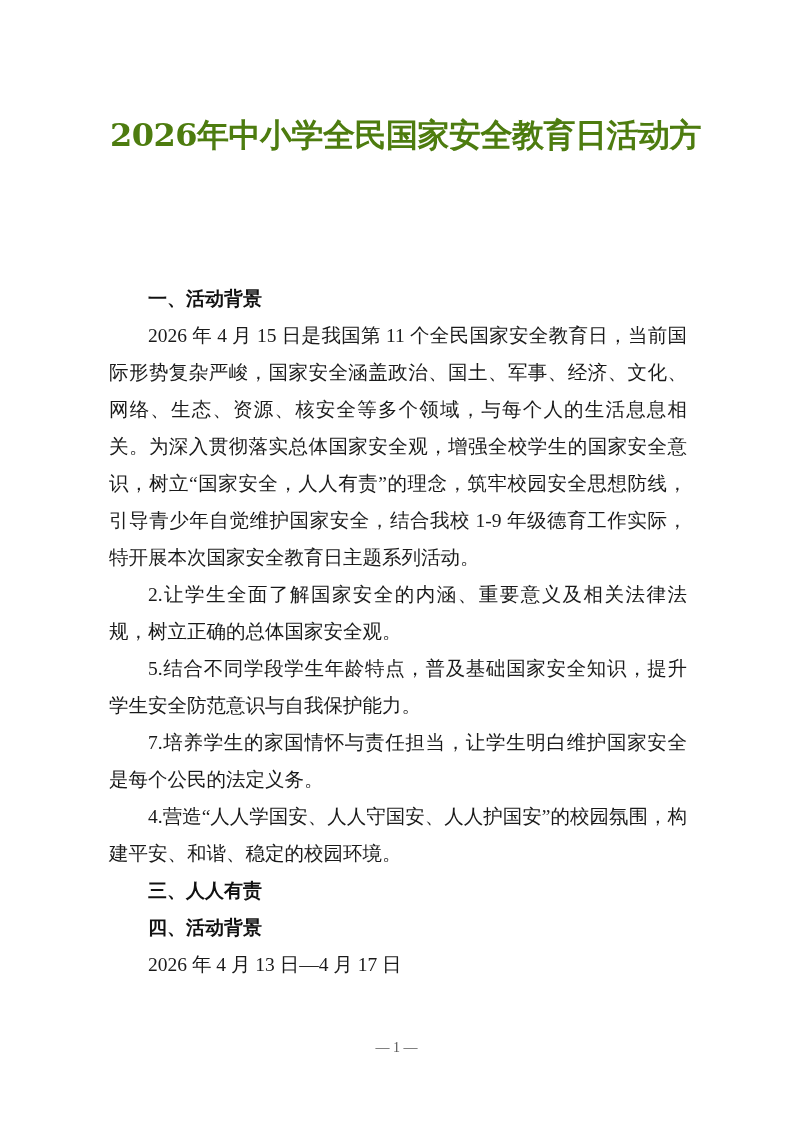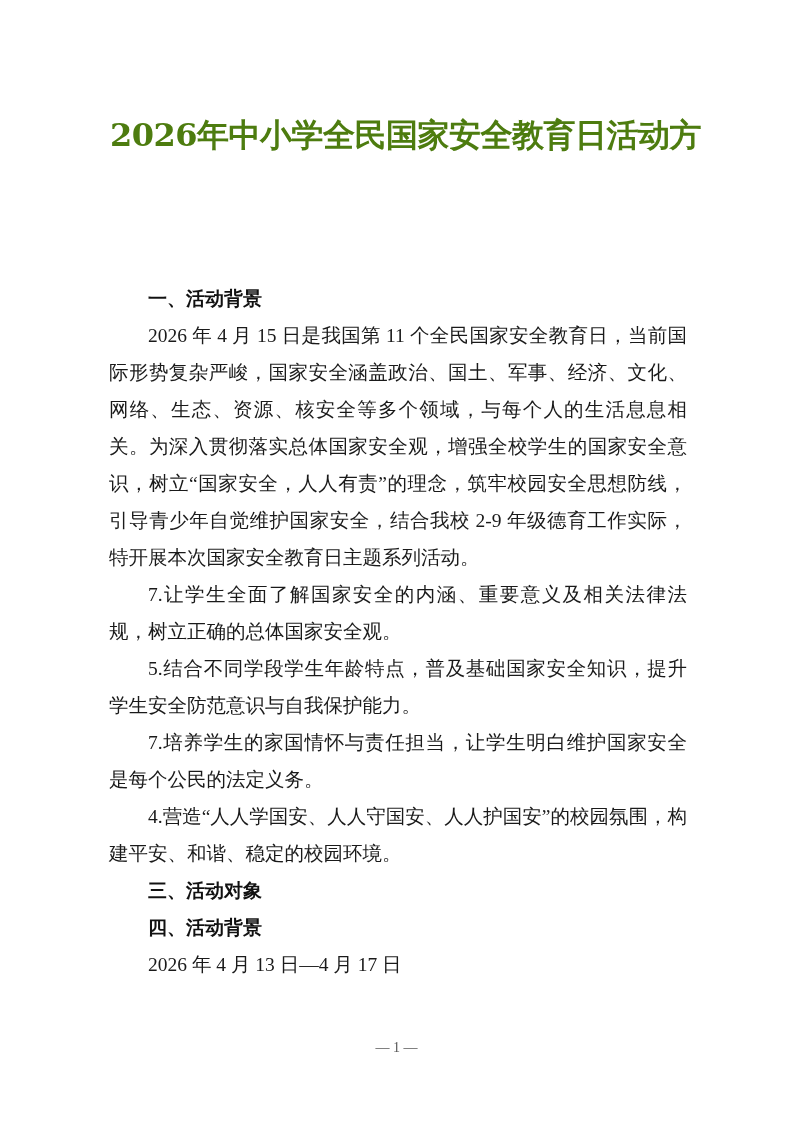--- a/index.html
+++ b/index.html
@@ -27,27 +27,27 @@
 </head>
 <body>
 
 <div class="page">
   <div class="title">
     <div>2026年中小学全民国家安全教育日活动方</div>
   </div>
 
   <div class="body">
     <p class="h">一、活动背景</p>
-    <p class="ind">2026 年 4 月 15 日是我国第 11 个全民国家安全教育日，当前国际形势复杂严峻，国家安全涵盖政治、国土、军事、经济、文化、网络、生态、资源、核安全等多个领域，与每个人的生活息息相关。为深入贯彻落实总体国家安全观，增强全校学生的国家安全意识，树立“国家安全，人人有责”的理念，筑牢校园安全思想防线，引导青少年自觉维护国家安全，结合我校 2-9 年级德育工作实际，特开展本次国家安全教育日主题系列活动。</p>
+    <p class="ind">2026 年 4 月 15 日是我国第 11 个全民国家安全教育日，当前国际形势复杂严峻，国家安全涵盖政治、国土、军事、经济、文化、网络、生态、资源、核安全等多个领域，与每个人的生活息息相关。为深入贯彻落实总体国家安全观，增强全校学生的国家安全意识，树立“国家安全，人人有责”的理念，筑牢校园安全思想防线，引导青少年自觉维护国家安全，结合我校 1-9 年级德育工作实际，特开展本次国家安全教育日主题系列活动。</p>
 
-    <p class="ind">7.让学生全面了解国家安全的内涵、重要意义及相关法律法规，树立正确的总体国家安全观。</p>
+    <p class="ind">2.让学生全面了解国家安全的内涵、重要意义及相关法律法规，树立正确的总体国家安全观。</p>
     <p class="ind">5.结合不同学段学生年龄特点，普及基础国家安全知识，提升学生安全防范意识与自我保护能力。</p>
     <p class="ind">7.培养学生的家国情怀与责任担当，让学生明白维护国家安全是每个公民的法定义务。</p>
     <p class="ind">4.营造“人人学国安、人人守国安、人人护国安”的校园氛围，构建平安、和谐、稳定的校园环境。</p>
 
-    <p class="h">三、活动对象</p>
+    <p class="h">三、人人有责</p>
 
     <p class="h">四、活动背景</p>
     <p class="ind">2026 年 4 月 13 日—4 月 17 日</p>
   </div>
 
   <div class="footer">— 1 —</div>
 </div>
 
 </body></html>

